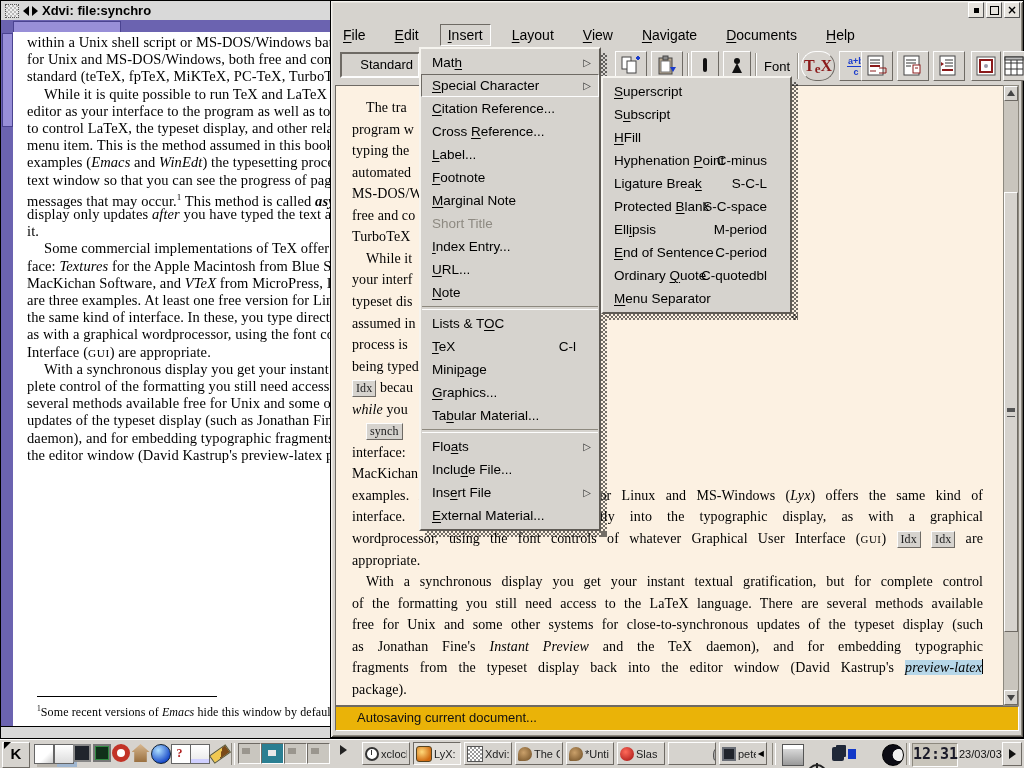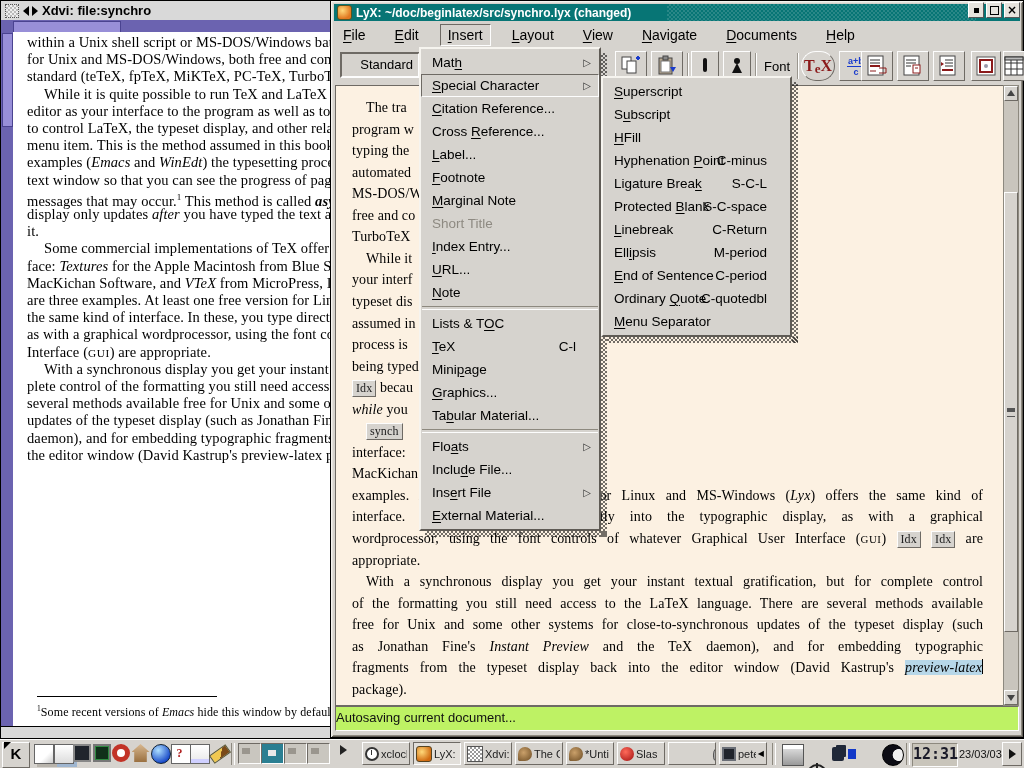--- a/index.html
+++ b/index.html
@@ -94,23 +94,23 @@
        border-color:#fdfdfd #6e6a64 #6e6a64 #fdfdfd;box-sizing:border-box;}
   .sb-btn .tri-up{margin:3px auto;width:0;height:0;border-left:4px solid transparent;
        border-right:4px solid transparent;border-bottom:6px solid #444;}
   .sb-btn .tri-down{margin:4px auto;width:0;height:0;border-left:4px solid transparent;
        border-right:4px solid transparent;border-top:6px solid #444;}
   #sb-thumb{position:absolute;left:0;top:106px;width:14px;height:440px;background:#d6d3ce;
        border:1px solid;border-color:#fdfdfd #6e6a64 #6e6a64 #fdfdfd;box-sizing:border-box;}
   #sb-grip{margin:215px auto 0;width:8px;height:7px;
        border-top:1px solid #555;border-bottom:1px solid #555;box-shadow:0 3px 0 #555 inset;}
 
-  #statusbar{position:absolute;left:4px;right:4px;bottom:6px;height:23px;background:#bef264;
+  #statusbar{position:absolute;left:4px;right:4px;bottom:6px;height:23px;background:#eab308;
        border:1px solid;border-color:#6e6a64 #fdfdfd #fdfdfd #6e6a64;
-       font-size:13px;color:#111;line-height:21px;padding-left:0;}
+       font-size:13px;color:#111;line-height:21px;padding-left:21px;}
 
   
   .menu{position:absolute;background:#d6d3ce;border:2px solid;border-color:#f6f4ef #5f5b55 #5f5b55 #f6f4ef;
        box-sizing:border-box;padding:2px 0;font-size:13.5px;color:#000;}
   .menu::before{content:"";position:absolute;top:4px;right:-8px;bottom:-8px;width:6px;
        background:repeating-conic-gradient(rgba(0,0,0,.55) 0 25%,transparent 0 50%) 0 0/4px 4px;}
   .menu::after{content:"";position:absolute;left:4px;right:-8px;bottom:-8px;height:6px;
        background:repeating-conic-gradient(rgba(0,0,0,.55) 0 25%,transparent 0 50%) 0 0/4px 4px;}
   #insert-menu{left:88px;top:46px;width:182px;z-index:60;}
   #char-submenu{left:270px;top:75px;width:191px;z-index:65;}
@@ -232,25 +232,20 @@
           <div class="xline" style="top: 397.6px; left: 14px;"><span class="s-p">daemon), and for embedding typographic fragments fr</span></div>
           <div class="xline" style="top: 414.8px; left: 14px;"><span class="s-p">the editor window (David Kastrup's preview-latex pack</span></div>
         </div>
       <div id="xdvi-fnrule" style="top:664px"></div>
       <div id="xdvi-footnote" style="left:24px;top:672px"><span class="s-sup">1</span><span class="s-p">Some recent versions of </span><span class="s-i">Emacs</span><span class="s-p"> hide this window by default but</span></div>
     </div>
     <div id="xdvi-bottom"></div>
   </div>
 
   <div id="lyx">
-    <div id="lyx-titlebar" style="background: rgb(7, 117, 117);">
-      <span class="lyx-appicon"></span>
-      <span>LyX: ~/doc/beginlatex/src/synchro.lyx (changed)</span>
-      <span class="pattern"></span>
-    </div>
     <div id="lyx-winbtns">
         <div class="wb wb-minimize"></div>
         <div class="wb wb-maximize"></div>
         <div class="wb wb-close"></div>
       </div>
 
     <div id="lyx-menubar">
         <div class="mb-item"><u>F</u>ile</div>
         <div class="mb-item"><u>E</u>dit</div>
         <div class="mb-item pressed"><u>I</u>nsert</div>
@@ -457,21 +452,20 @@
         <div class="mi"><span>Ins<u>e</u>rt File</span><span class="sub">▷</span></div>
         <div class="mi"><span><u>E</u>xternal Material...</span></div>
       </div>
     <div class="menu" id="char-submenu">
         <div class="mi"><span><u>S</u>uperscript</span></div>
         <div class="mi"><span>S<u>u</u>bscript</span></div>
         <div class="mi"><span><u>H</u>Fill</span></div>
         <div class="mi"><span>Hyphenation <u>P</u>oint</span><span class="sc">C-minus</span></div>
         <div class="mi"><span>Ligature Brea<u>k</u></span><span class="sc">S-C-L</span></div>
         <div class="mi"><span>Protected <u>B</u>lank</span><span class="sc">S-C-space</span></div>
-        <div class="mi"><span><u>L</u>inebreak</span><span class="sc">C-Return</span></div>
         <div class="mi"><span>Ell<u>i</u>psis</span><span class="sc">M-period</span></div>
         <div class="mi"><span><u>E</u>nd of Sentence</span><span class="sc">C-period</span></div>
         <div class="mi"><span>Ordinary <u>Q</u>uote</span><span class="sc">C-quotedbl</span></div>
         <div class="mi"><span><u>M</u>enu Separator</span></div>
       </div>
   </div>
 
   <div id="taskbar">
     <div id="kbtn">K</div>
     <div id="launchers">

